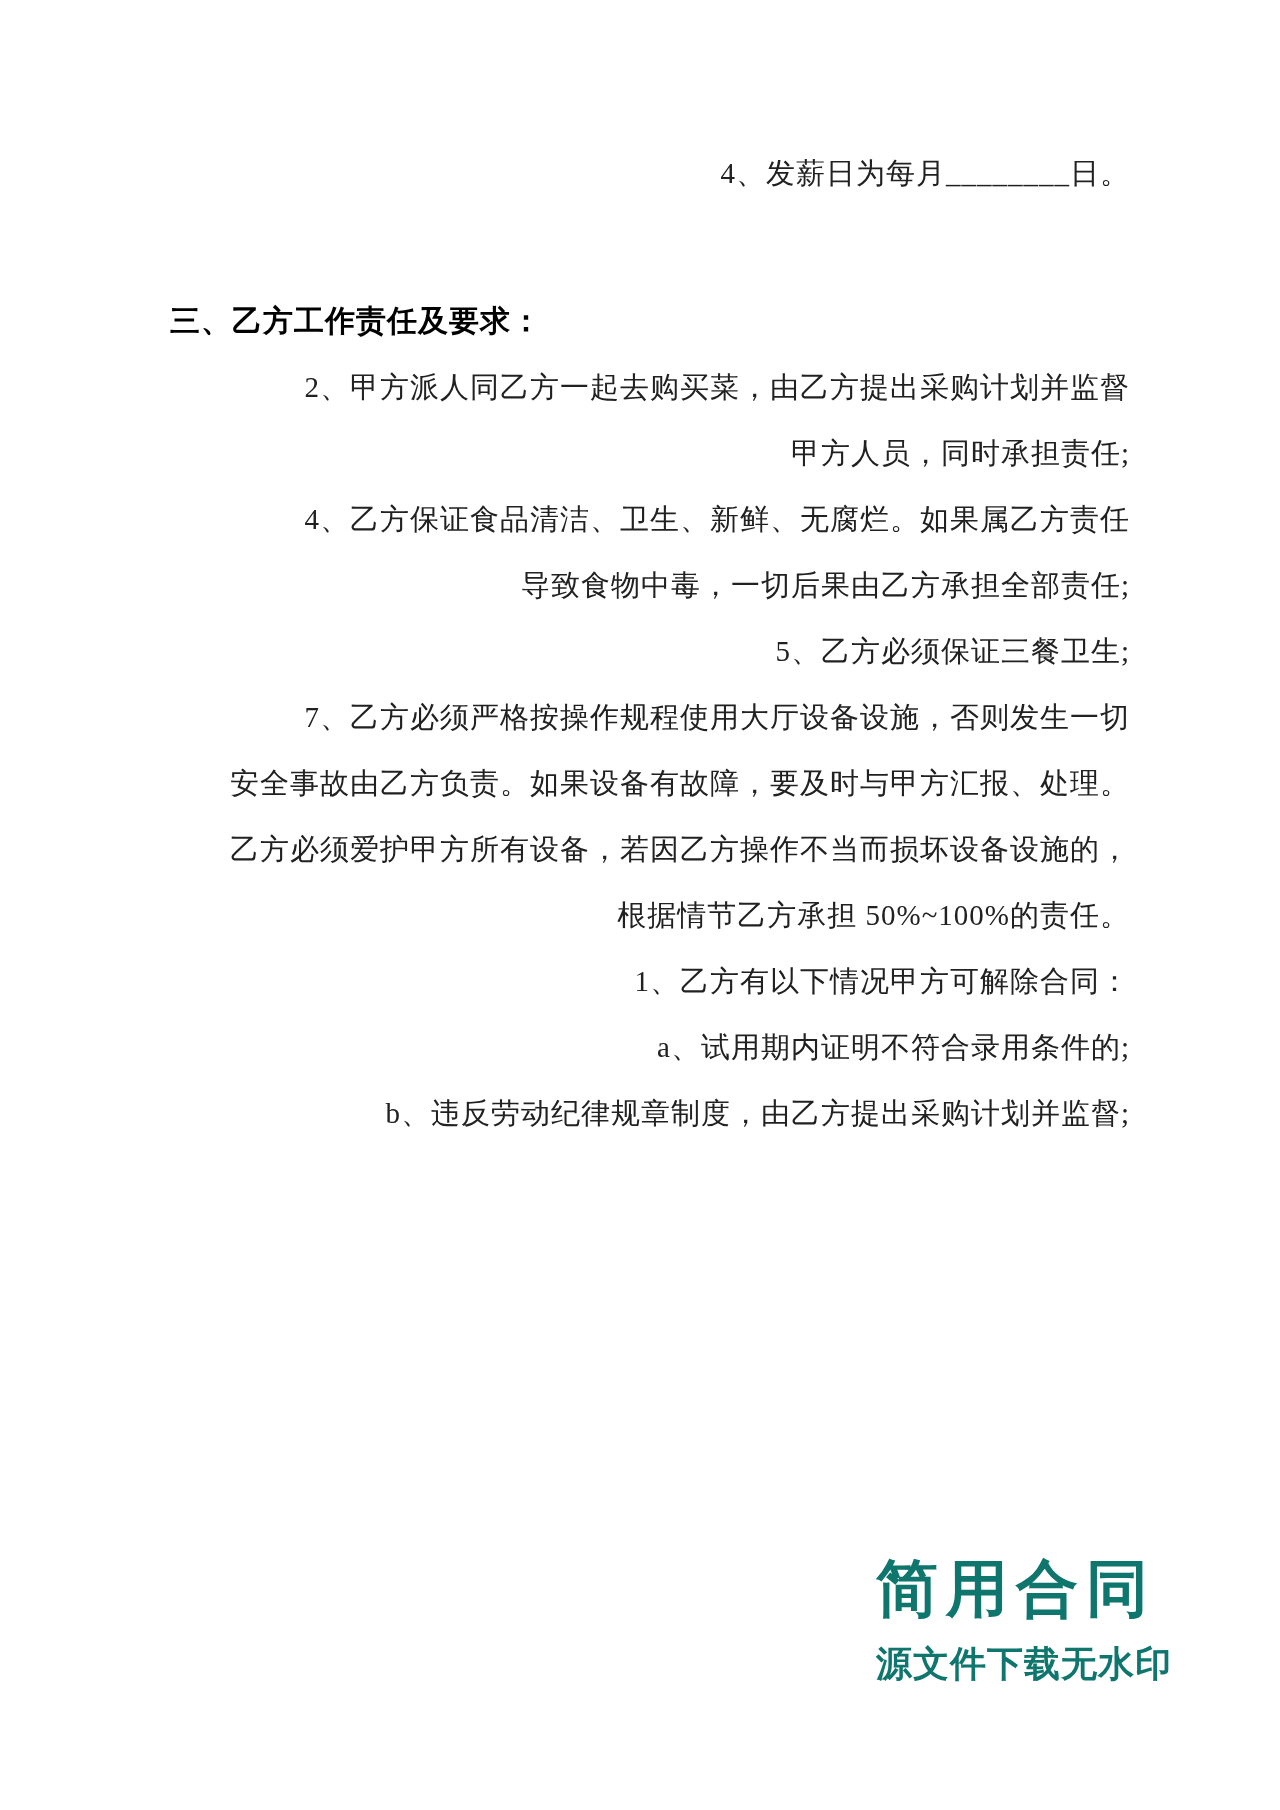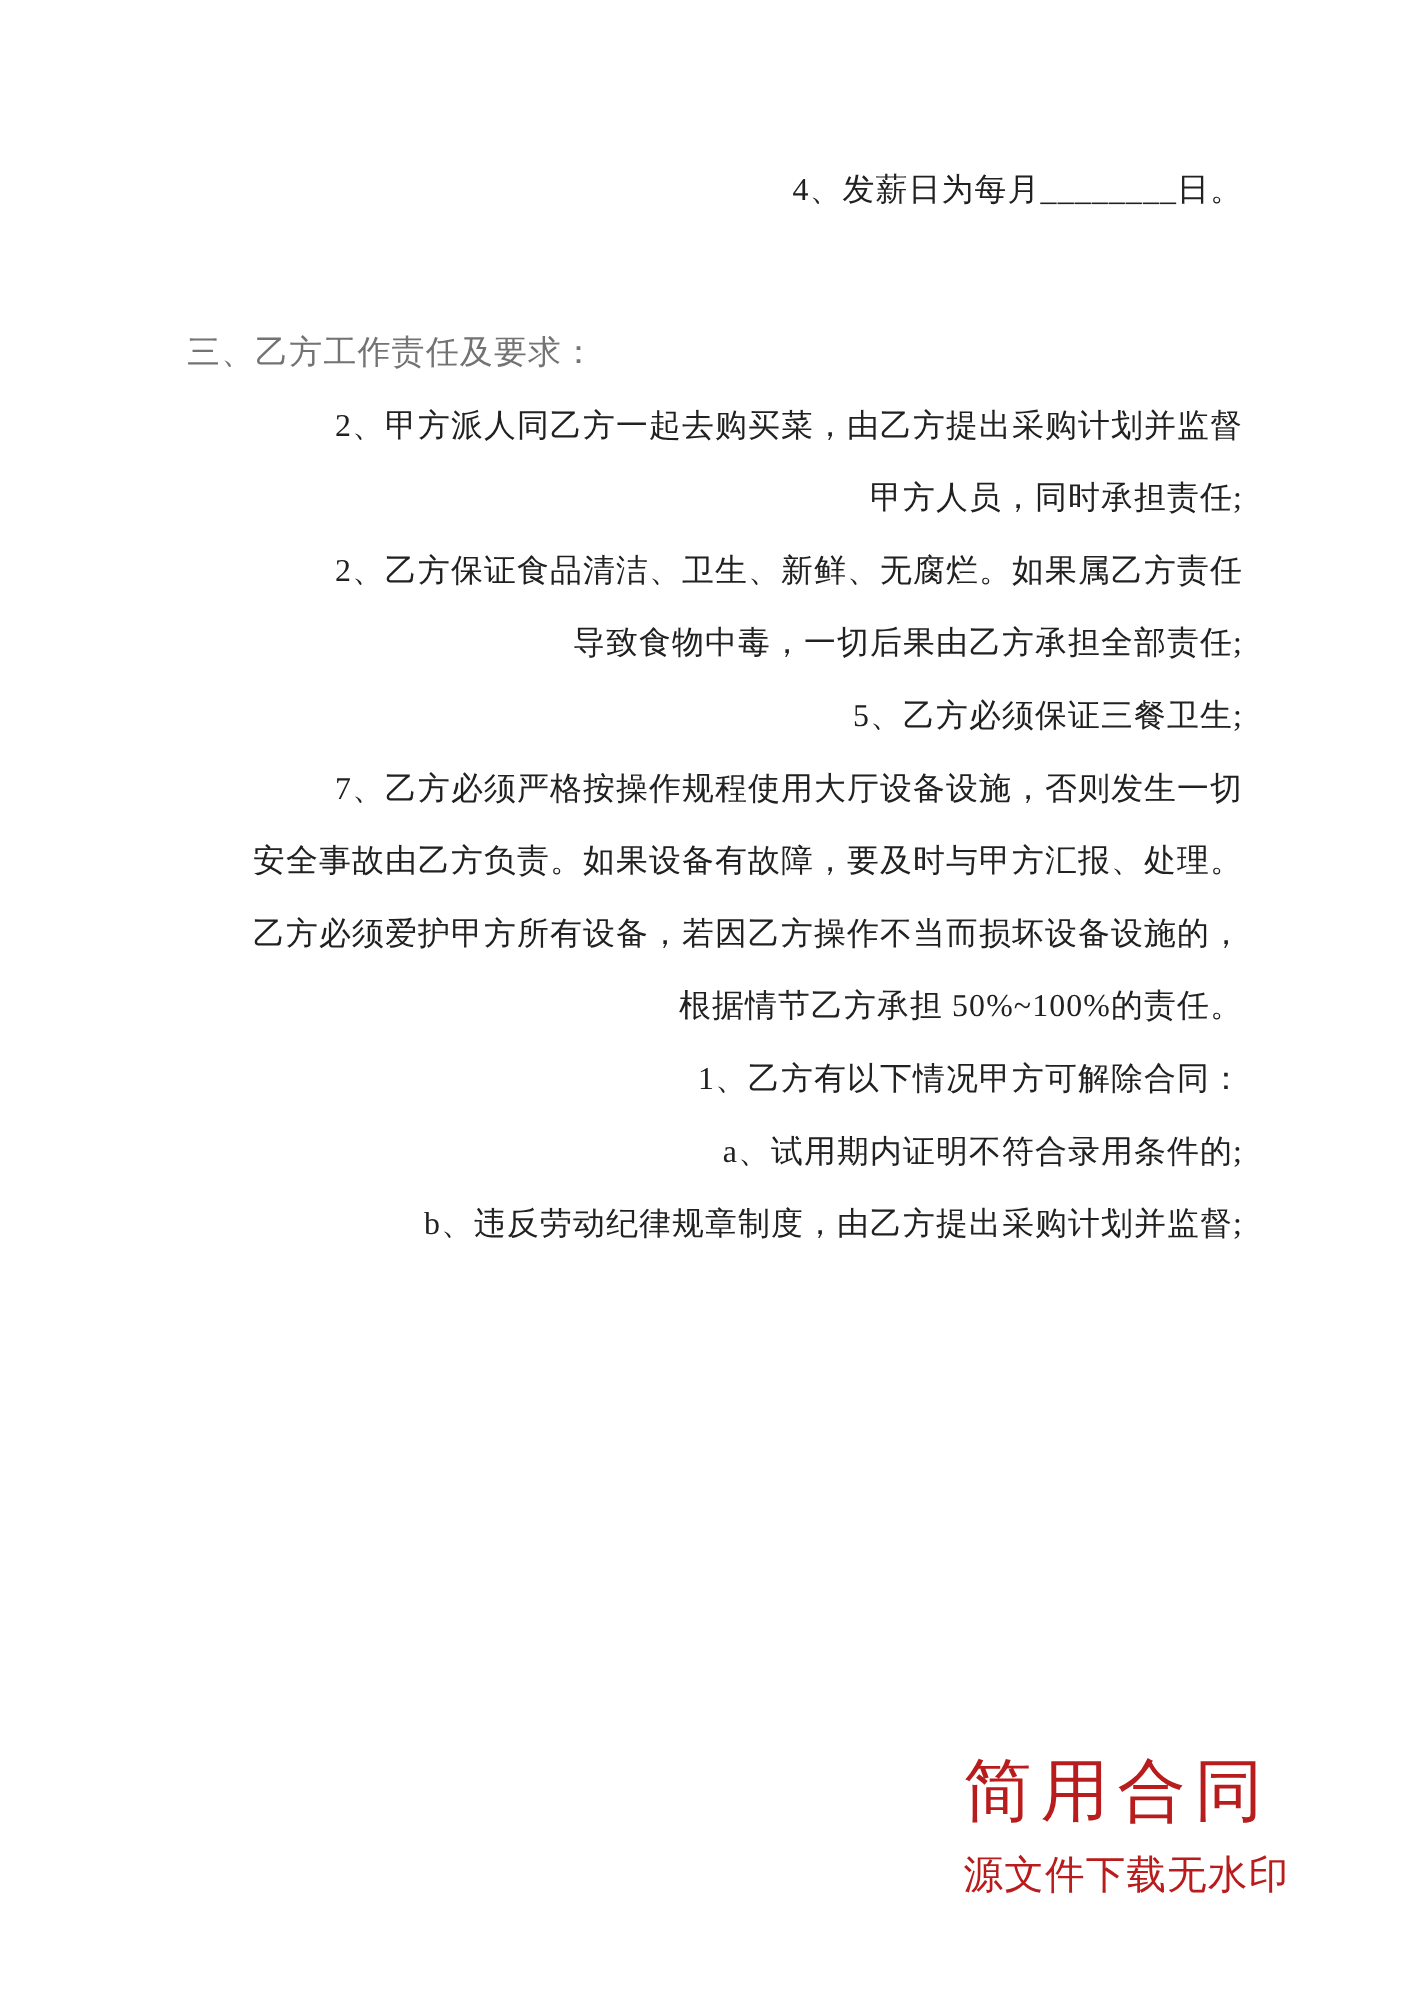--- a/index.html
+++ b/index.html
@@ -27,31 +27,31 @@
     white-space: pre-line;   
     text-indent: 2em;
     text-align: right;
   }
   .para.intro { text-indent: 2.2em; margin-bottom: 0; }
   .para.deep  { text-indent: 4.8em; }
   .sec-heading {
     margin: 82px 0 0 0;
     font-size: 30px;
     line-height: 66px;
-    font-weight: 400;
-    color: #737373;
+    font-weight: 700;
+    color: #000000;
     letter-spacing: 1px;
     white-space: pre-line;
   }
   .watermark {
     position: absolute;
     left: 876px;
-    top: 1598px;
-    color: #b91c1c;
-    font-weight: 400;
+    top: 1558px;
+    color: #0f766e;
+    font-weight: 700;
     font-family: "Liberation Sans", "DejaVu Sans", sans-serif;
     user-select: none;
   }
   .watermark .wm-line1 {
     font-size: 62px;
     line-height: 62px;
     letter-spacing: 8px;
     white-space: nowrap;
   }
   .watermark .wm-line2 {
@@ -66,21 +66,21 @@
 <body>
 
 <div class="doc">
 
   <p class="para intro">4、发薪日为每月________日。</p>
 
   <h2 class="sec-heading">三、乙方工作责任及要求：</h2>
 
   <p class="para">2、甲方派人同乙方一起去购买菜，由乙方提出采购计划并监督
 甲方人员，同时承担责任;</p>
-  <p class="para">2、乙方保证食品清洁、卫生、新鲜、无腐烂。如果属乙方责任
+  <p class="para">4、乙方保证食品清洁、卫生、新鲜、无腐烂。如果属乙方责任
 导致食物中毒，一切后果由乙方承担全部责任;</p>
   <p class="para">5、乙方必须保证三餐卫生;</p>
   <p class="para">7、乙方必须严格按操作规程使用大厅设备设施，否则发生一切
 安全事故由乙方负责。如果设备有故障，要及时与甲方汇报、处理。
 乙方必须爱护甲方所有设备，若因乙方操作不当而损坏设备设施的，
 根据情节乙方承担 50%~100%的责任。</p>
 
 
   <p class="para">1、乙方有以下情况甲方可解除合同：</p>
   <p class="para deep">a、试用期内证明不符合录用条件的;</p>

